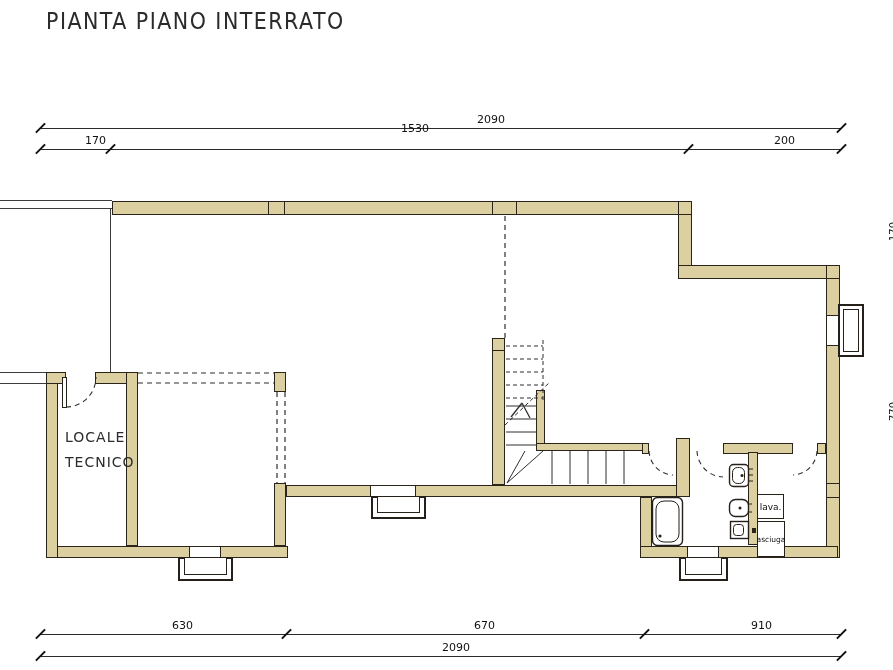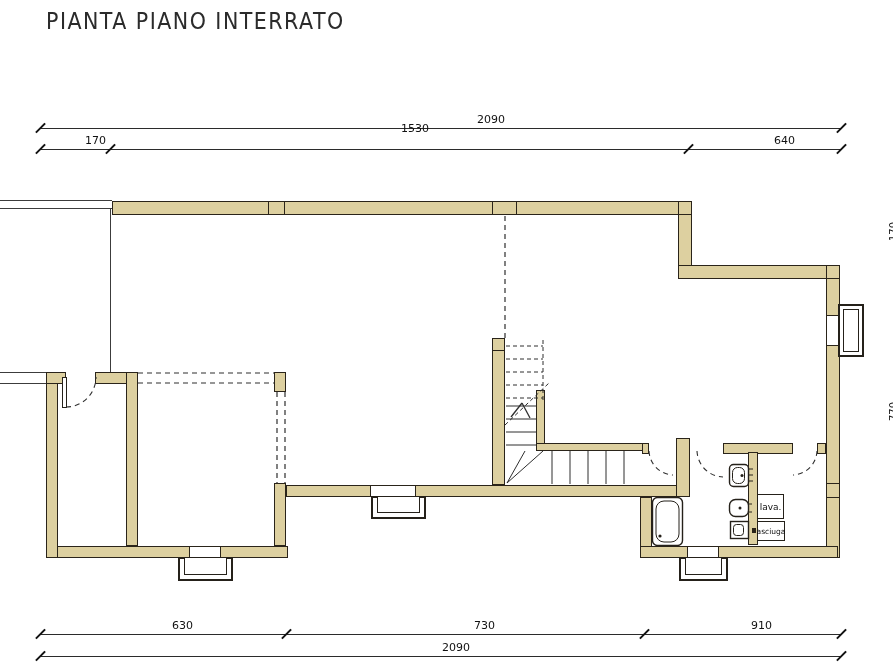--- a/index.html
+++ b/index.html
@@ -44,29 +44,29 @@
   <div class="abs tick" style="left:835px;top:127px;"></div>
   <div class="abs dnum" style="left:445px;top:113px;">2090</div>
 
   <div class="abs dl" style="left:40px;top:149px;width:801px;"></div>
   <div class="abs tick" style="left:34px;top:148px;"></div>
   <div class="abs tick" style="left:104px;top:148px;"></div>
   <div class="abs tick" style="left:682px;top:148px;"></div>
   <div class="abs tick" style="left:835px;top:148px;"></div>
   <div class="abs dnum" style="left:46px;top:134px;">170</div>
   <div class="abs dnum" style="left:369px;top:122px;">1530</div>
-  <div class="abs dnum" style="left:735px;top:134px;">640</div>
+  <div class="abs dnum" style="left:735px;top:134px;">200</div>
 
   <div class="abs dl" style="left:40px;top:634px;width:801px;"></div>
   <div class="abs tick" style="left:34px;top:633px;"></div>
   <div class="abs tick" style="left:280px;top:633px;"></div>
   <div class="abs tick" style="left:638px;top:633px;"></div>
   <div class="abs tick" style="left:835px;top:633px;"></div>
   <div class="abs dnum" style="left:133px;top:619px;">630</div>
-  <div class="abs dnum" style="left:435px;top:619px;">730</div>
+  <div class="abs dnum" style="left:435px;top:619px;">670</div>
   <div class="abs dnum" style="left:712px;top:619px;">910</div>
 
   <div class="abs dl" style="left:40px;top:656px;width:801px;"></div>
   <div class="abs tick" style="left:34px;top:655px;"></div>
   <div class="abs tick" style="left:835px;top:655px;"></div>
   <div class="abs dnum" style="left:410px;top:641px;">2090</div>
 
   <div class="abs dnum-v" style="left:884px;top:226px;">170</div>
   <div class="abs dnum-v" style="left:884px;top:406px;">770</div>
 
@@ -125,24 +125,28 @@
 
   <div class="abs wellO" style="left:178px;top:557px;width:55px;height:24px;"></div>
   <div class="abs wellI" style="left:184px;top:557px;width:43px;height:18px;"></div>
   <div class="abs wellO" style="left:371px;top:496px;width:55px;height:23px;"></div>
   <div class="abs wellI" style="left:377px;top:496px;width:43px;height:17px;"></div>
   <div class="abs wellO" style="left:679px;top:557px;width:49px;height:24px;"></div>
   <div class="abs wellI" style="left:685px;top:557px;width:37px;height:18px;"></div>
   <div class="abs wellO" style="left:838px;top:304px;width:26px;height:53px;"></div>
   <div class="abs wellI" style="left:843px;top:309px;width:16px;height:43px;"></div>
 
+  <div class="abs room-label" style="left:65px;top:425px;">
+    <div>LOCALE</div>
+    <div>TECNICO</div>
+  </div>
   <div class="abs box" style="left:757px;top:494px;width:27px;height:25px;font-size:9px;">
     <span>lava.</span>
   </div>
-  <div class="abs box" style="left:757px;top:521px;width:28px;height:20px;font-size:7.5px;">
+  <div class="abs box" style="left:757px;top:521px;width:28px;height:36px;font-size:7.5px;">
     <span>asciuga</span>
   </div>
   <div class="abs joint" style="left:752px;top:528px;width:4px;height:5px;"></div>
 
   <svg class="overlay" width="893" height="670" viewBox="0 0 893 670">
     <g stroke="#2e2e2e" stroke-width="1.2" fill="none" stroke-dasharray="5 4">
       <line x1="138" y1="373" x2="274" y2="373"></line>
       <line x1="138" y1="383" x2="274" y2="383"></line>
       <line x1="277" y1="392" x2="277" y2="483"></line>
       <line x1="285" y1="392" x2="285" y2="483"></line>

